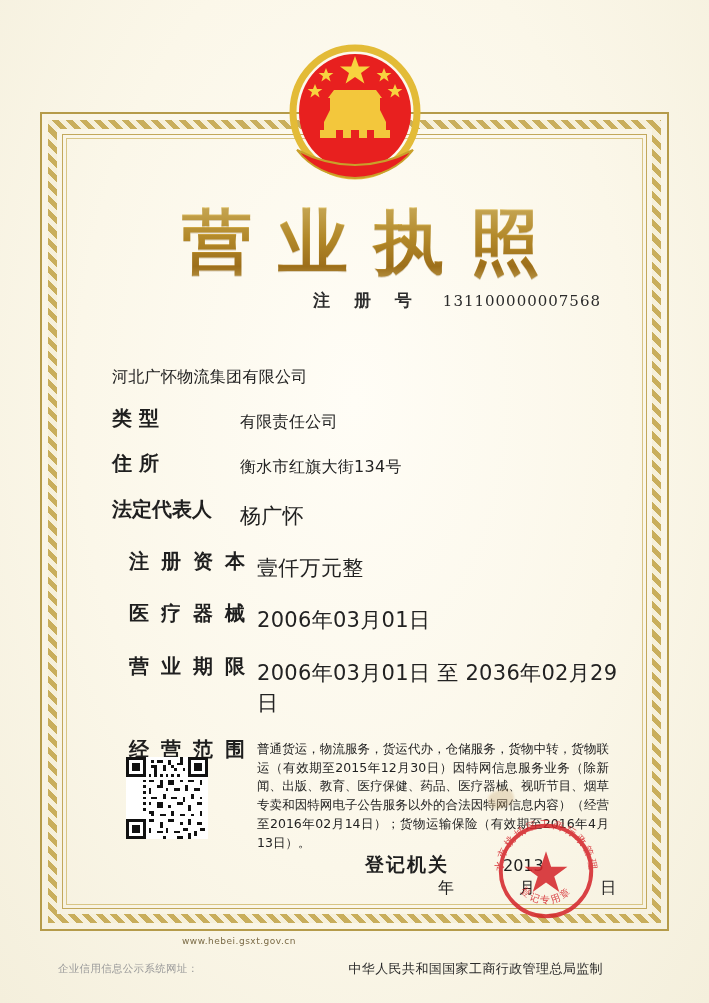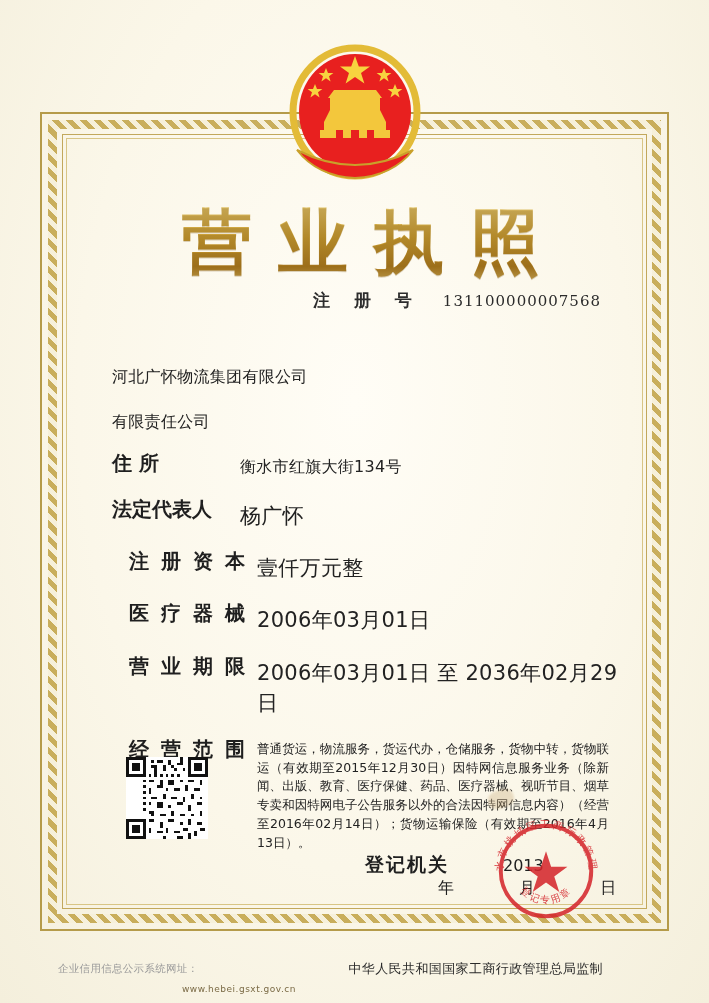--- a/index.html
+++ b/index.html
@@ -201,21 +201,20 @@
   }
 
   
   .footer-url {
     position: absolute;
     left: 182px;
     top: 936px;
     font-size: 9px;
     color: #7a6a45;
     letter-spacing: .5px;
-    margin-top: 48px;
   }
   .footer-left {
     position: absolute;
     left: 58px;
     top: 962px;
     font-size: 10.5px;
     color: #9a9a9a;
     letter-spacing: .3px;
   }
   .footer-right {
@@ -289,20 +288,21 @@
     <span class="reg-value">131100000007568</span>
   </div>
 
   <div class="fields">
 
     <div class="row">
       <div class="fvalue big">河北广怀物流集团有限公司</div>
     </div>
 
     <div class="row">
+      <div class="flabel">类        型</div>
       <div class="fvalue big">有限责任公司</div>
     </div>
 
     <div class="row">
       <div class="flabel">住        所</div>
       <div class="fvalue big">衡水市红旗大街134号</div>
     </div>
 
     <div class="row">
       <div class="flabel">法定代表人</div>

